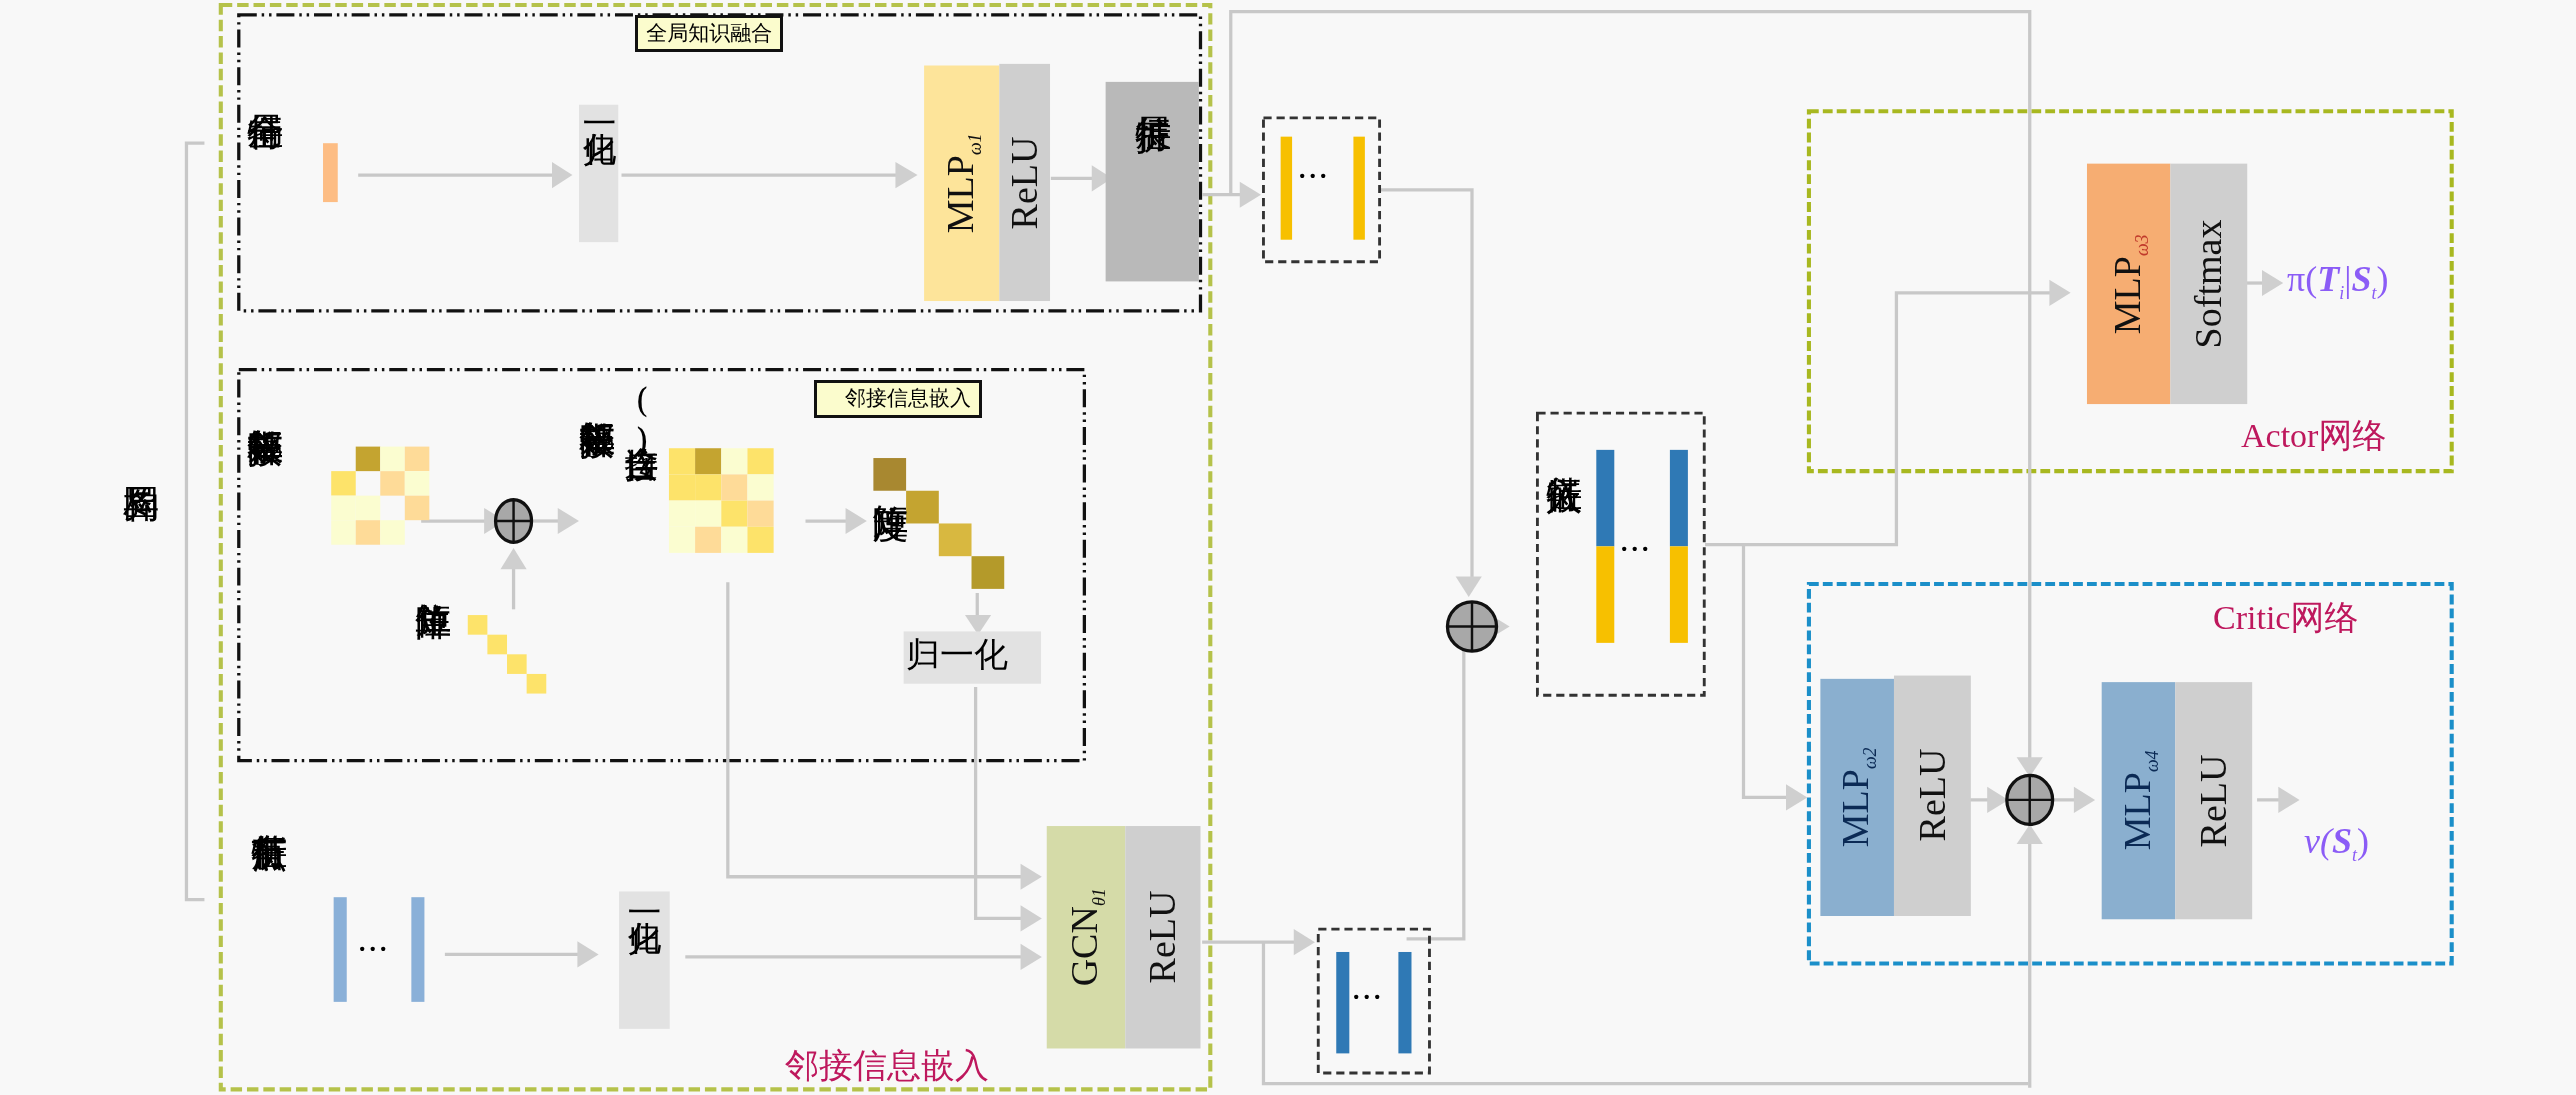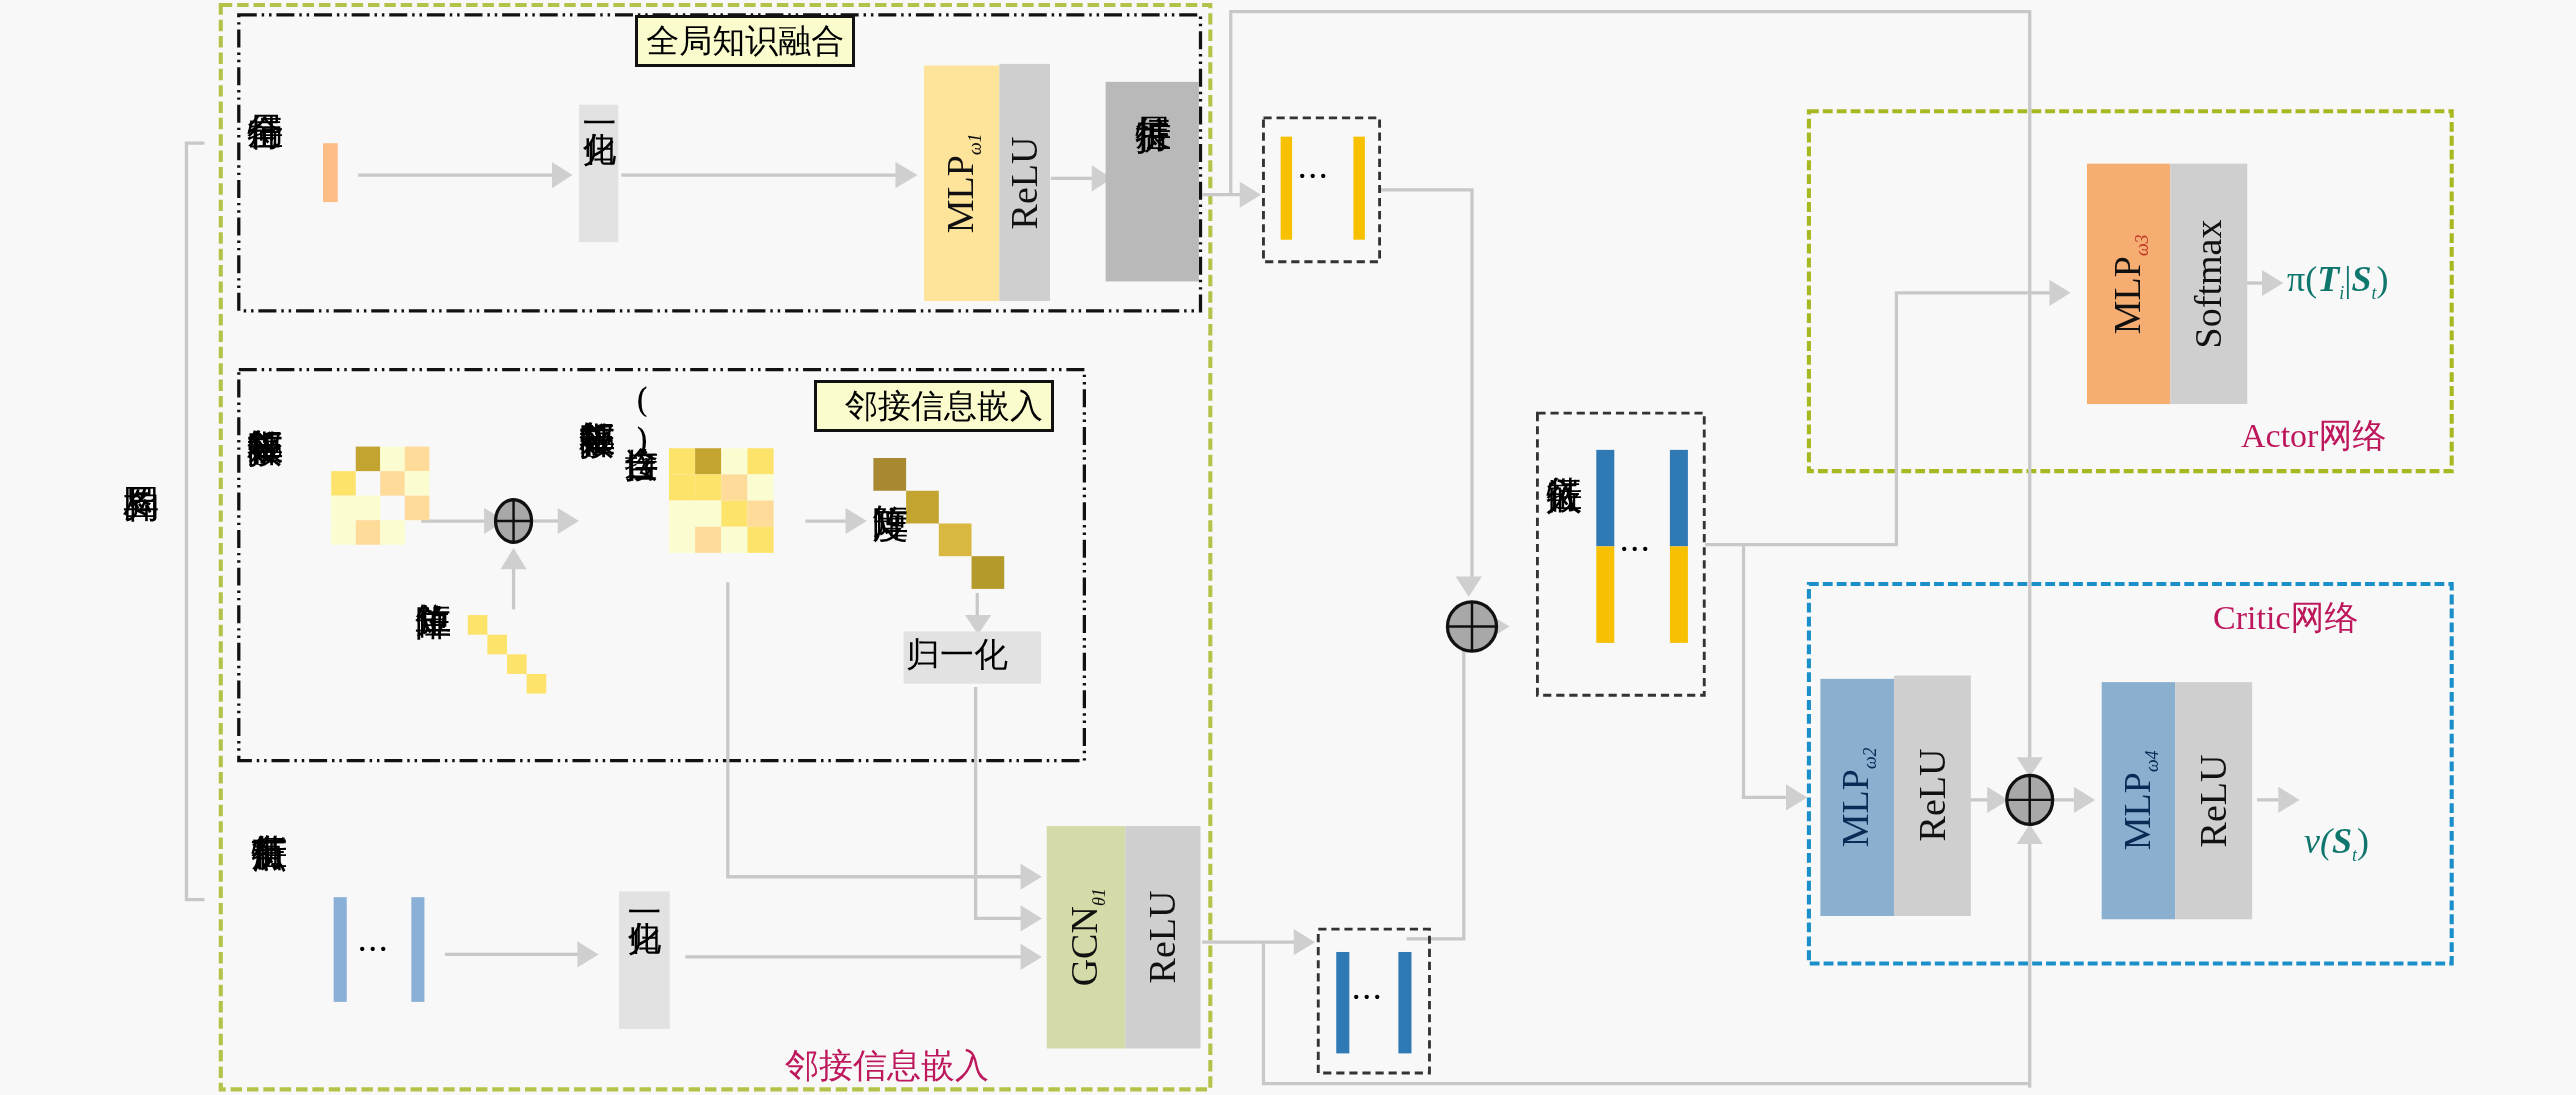--- a/index.html
+++ b/index.html
@@ -4,22 +4,22 @@
 <style>
   html, body { margin: 0; padding: 0; background: #f8f8f8; }
   body { width: 2576px; height: 1096px; overflow: hidden; position: relative; }
   #canvas { position: absolute; left: 0; top: 0; width: 2576px; height: 1096px; }
   .cjk { font-family: "DejaVu Serif", "Liberation Serif", serif; }
   .vtext { writing-mode: vertical-rl; text-orientation: upright; }
   .label { position: absolute; color: #000; font-family: "DejaVu Serif", "Liberation Serif", serif; font-size: 36px; line-height: 1.12; white-space: nowrap; }
   .block { position: absolute; display: flex; align-items: center; justify-content: center; }
   .rot { transform: rotate(-90deg); white-space: nowrap; font-family: "Liberation Serif", "DejaVu Serif", serif; font-size: 38px; color: #111; }
   .rot sub { font-size: 18px; font-style: italic; }
-  .titlebox { position: absolute; background: #fbfccd; border: 3.3px solid #111; font-family: "DejaVu Serif", "Liberation Serif", serif; font-size: 33px; padding: 3.3px 8.2px; line-height: 1.2; white-space: nowrap; }
-  .math { position: absolute; font-family: "Liberation Serif", "DejaVu Serif", serif; font-size: 36px; white-space: nowrap; color: #0f766e; }
+  .titlebox { position: absolute; background: #fbfccd; border: 3.3px solid #111; font-family: "DejaVu Serif", "Liberation Serif", serif; font-size: 21px; padding: 3.3px 8.2px; line-height: 1.2; white-space: nowrap; }
+  .math { position: absolute; font-family: "Liberation Serif", "DejaVu Serif", serif; font-size: 36px; white-space: nowrap; color: #8b5cf6; }
   .math b { font-style: italic; }
   .math sub { font-size: 18px; font-style: italic; }
   .caption { position: absolute; font-family: "Liberation Serif", "DejaVu Serif", serif; font-size: 34px; white-space: nowrap; color: #be185d; }
 </style>
 </head>
 <body>
 
 <svg id="canvas" width="2576" height="1096" viewBox="0 0 3150 1340" xmlns="http://www.w3.org/2000/svg">
   <defs>
     <marker id="arr" viewBox="0 0 10 10" refX="9" refY="5" markerWidth="7" markerHeight="7" orient="auto-start-reverse" markerUnits="userSpaceOnUse">

